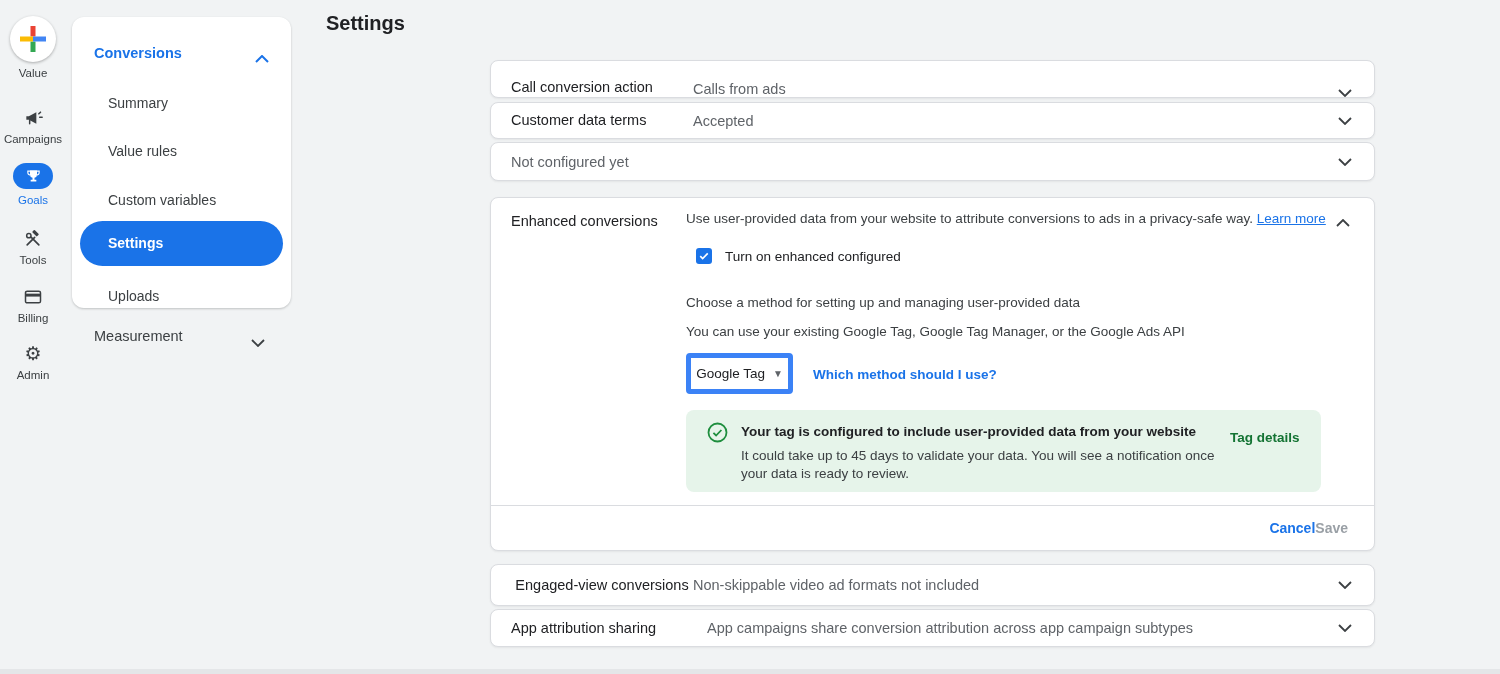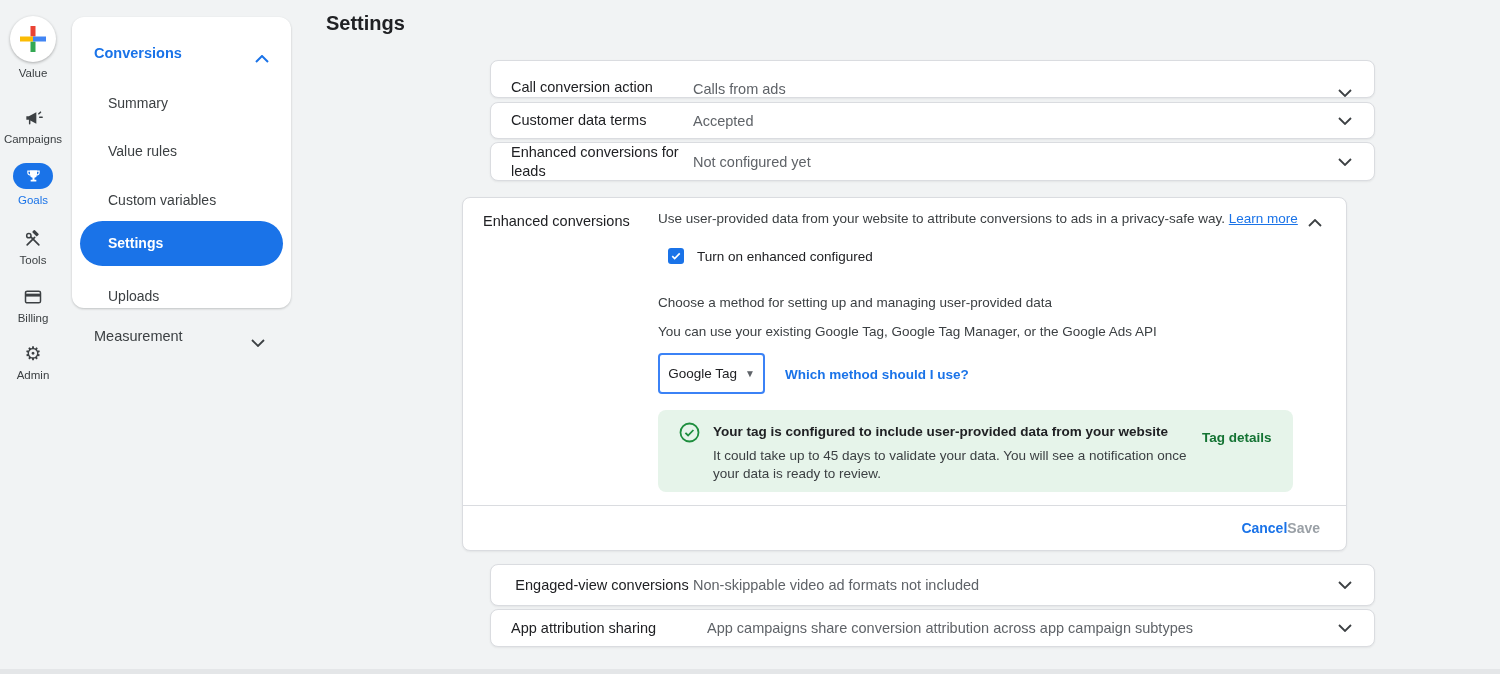--- a/index.html
+++ b/index.html
@@ -34,32 +34,32 @@
   .acc-row { position:absolute; left:490px; width:885px; background:#fff; border:1px solid #dadce0; border-radius:8px; box-shadow:0 1px 2px rgba(60,64,67,.08); display:flex; align-items:center; padding-left:20px; cursor:pointer; }
   .row-label { width:182px; flex-shrink:0; font-size:14.5px; color:#202124; line-height:19px; }
   .row-value { font-size:14.5px; color:#5f6368; }
   .row-chevron { margin-left:auto; margin-right:22px; display:flex; }
   #row-call { top:60px;  height:38px;align-items:flex-end; }
   #row-terms{ top:102px; height:37px; }
   #row-ecl  { top:142px; height:39px; }
   #row-evc  { top:564px; height:42px;text-align:center; }
   #row-aas  { top:609px; height:38px; }
   
-  .exp-card { position:absolute; left:462px; top:197px; width:885px; height:354px; background:#fff; border:1px solid #dadce0; border-radius:8px; box-shadow:0 1px 2px rgba(60,64,67,.08); }
+  .exp-card { position:absolute; left:490px; top:197px; width:885px; height:354px; background:#fff; border:1px solid #dadce0; border-radius:8px; box-shadow:0 1px 2px rgba(60,64,67,.08); }
   .exp-label { position:absolute; left:20px; top:15px; font-size:14.5px; color:#202124; }
   .exp-chevron { position:absolute; right:24px; top:15px; cursor:pointer; }
   .exp-desc { position:absolute; left:195px; top:12px; width:640px; font-size:13.5px; color:#3c4043; line-height:18px; }
   .link { color:#1a73e8; text-decoration:underline; cursor:pointer; }
   .exp-check { position:absolute; left:205px; top:50px; display:flex; align-items:center; gap:13px; cursor:pointer; }
   .checkbox { width:16px; height:16px; border-radius:3px; background:#1a73e8; display:flex; align-items:center; justify-content:center; }
   .check-label { font-size:13.5px; color:#202124; }
   .exp-p { position:absolute; left:195px; font-size:13.5px; color:#3c4043; }
   #exp-p1 { top:97px; }
   #exp-p2 { top:126px; }
-  .dropdown { position:absolute; left:195px; top:155px; width:107px; height:41px; background:#fff; border:2px solid #3b82f6; border-radius:4px; display:flex; align-items:center; justify-content:center; gap:8px; cursor:pointer; }
+  .dropdown { position:absolute; left:195px; top:155px; width:107px; height:41px; background:#fff; border:5px solid #3b82f6; border-radius:4px; display:flex; align-items:center; justify-content:center; gap:8px; cursor:pointer; }
   .dropdown .dd-text { font-size:13.5px; color:#202124; }
   .dropdown .dd-caret { font-size:10px; color:#5f6368; }
   .method-link { position:absolute; left:322px; top:169px; font-size:13.5px; font-weight:bold; color:#1a73e8; text-decoration:none; cursor:pointer; }
   .notice { position:absolute; left:195px; top:212px; width:635px; height:82px; background:#e6f4ea; border-radius:8px; }
   .notice-icon { position:absolute; left:21px; top:12px; }
   .notice-title { position:absolute; left:55px; top:14px; font-size:13.5px; font-weight:bold; color:#202124; }
   .notice-body { position:absolute; left:55px; top:37px; width:475px; font-size:13.5px; color:#3c4043; line-height:17.5px; }
   .notice-action { position:absolute; left:544px; top:20px; font-size:13.5px; font-weight:bold; color:#137333; cursor:pointer; }
   .exp-footer { position:absolute; left:0; right:0; bottom:0; height:45px; border-top:1px solid #dadce0; display:flex; align-items:center; justify-content:flex-end; padding-right:26px; }
   .btn-text { background:none; border:none; font-family:"Liberation Sans",sans-serif; font-size:14px; font-weight:bold; cursor:pointer; }
@@ -174,21 +174,20 @@
   <span class="row-label">Customer data terms</span>
   <span class="row-value">Accepted</span>
   <span class="row-chevron">
     <svg width="14" height="8" viewBox="0 0 14 8" fill="none" stroke="#3c4043" stroke-width="1.8">
         <polyline points="1,1 7,7 13,1"></polyline>
       </svg>
   </span>
 </div>
 
 <div class="acc-row" id="row-ecl">
-  <span class="row-label">Enhanced conversions for leads</span>
   <span class="row-value">Not configured yet</span>
   <span class="row-chevron">
     <svg width="14" height="8" viewBox="0 0 14 8" fill="none" stroke="#3c4043" stroke-width="1.8">
         <polyline points="1,1 7,7 13,1"></polyline>
       </svg>
   </span>
 </div>
 
 <div class="exp-card">
   <span class="exp-label">Enhanced conversions</span>

